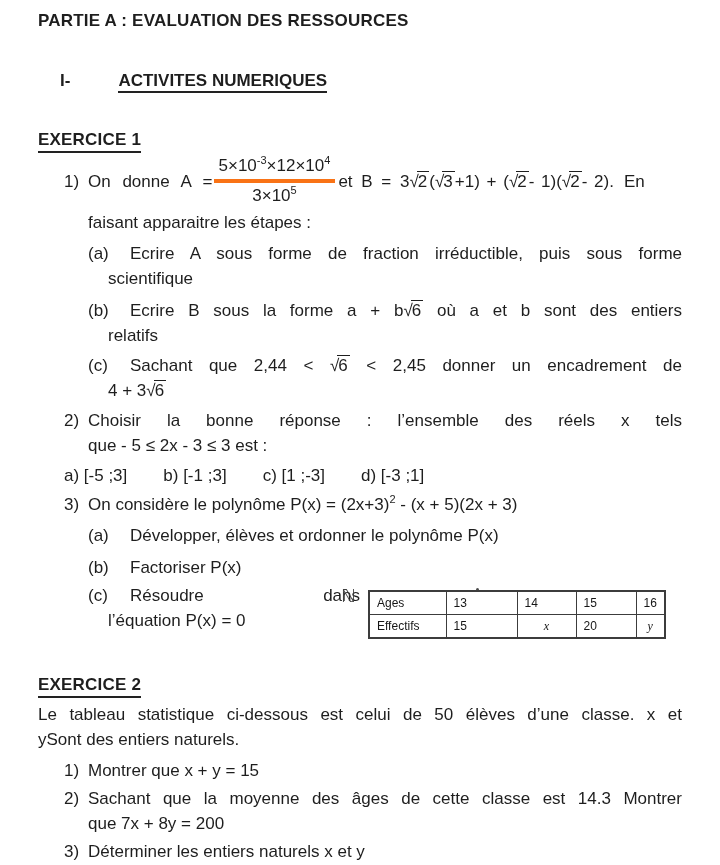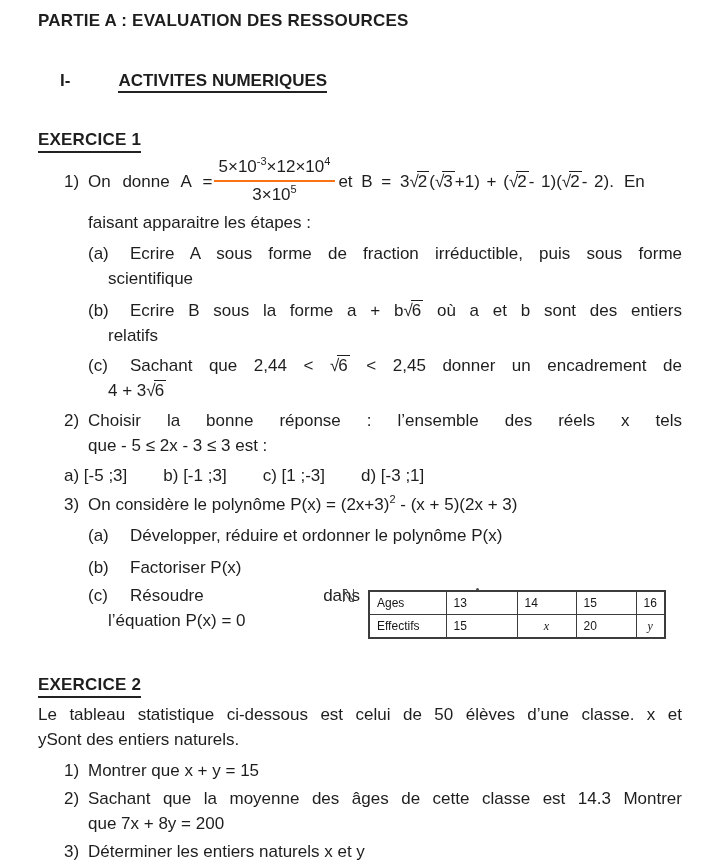--- a/index.html
+++ b/index.html
@@ -36,21 +36,21 @@
   .fline { display:flex; align-items:center; height:58px; }
   .fl-lbl { width:24px; flex:none; }
   .ws7 { word-spacing:7px; }
   .ws4 { word-spacing:4px; margin-left:2px; }
   .ws2 { word-spacing:2px; }
   .tail { margin-left:10px; }
   .l2 { margin-left:24px; }
 
   .frac { display:inline-flex; flex-direction:column; text-align:center;
           line-height:24px; margin:0 1px; }
-  .frac .num { border-bottom:2px solid #f97316; padding:0 5px 1px 5px; }
+  .frac .num { border-bottom:4px solid #f97316; padding:0 5px 1px 5px; }
   .frac .den { padding-top:1px; }
   sup { font-size:11px; line-height:0; vertical-align:super; letter-spacing:0; }
 
   .sqrt { display:inline-block; white-space:nowrap; }
   .sqrt .rsg { letter-spacing:-1px; }
   .sqrt .rad { display:inline-block; border-top:1.6px solid #1e1e1e;
                line-height:19px; padding:0 2px 0 1px; margin-left:-1px; }
 
   .optrow { display:flex; margin-left:26px; gap:36px; }
 
@@ -147,21 +147,21 @@
     <span>d) [-3 ;1]</span>
   </div>
 
   <div class="qitem mt4">
     <span class="qlbl">3)</span>
     <div class="qbody"><span>On considère le polynôme P(x) = (2x+3)</span><sup>2</sup> <span>- (x + 5)(2x + 3)</span></div>
   </div>
 
   <div class="sitem mt6">
     <span class="slbl">(a)</span>
-    <div class="sbody">Développer, réduire et ordonner le polynôme P(x)</div>
+    <div class="sbody">Développer, élèves et ordonner le polynôme P(x)</div>
   </div>
 
   <div class="sitem mt7">
     <span class="slbl">(b)</span>
     <div class="sbody">Factoriser P(x)</div>
   </div>
 
   <div class="q3row">
     <div class="q3c-left">
       <span class="slbl">(c)</span>

